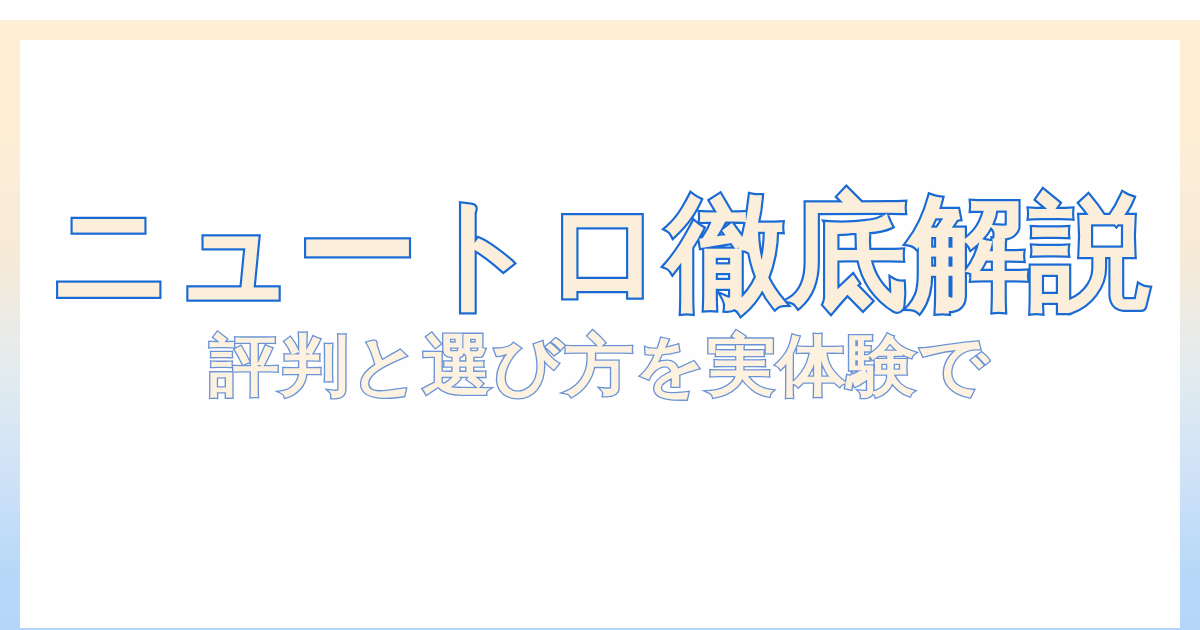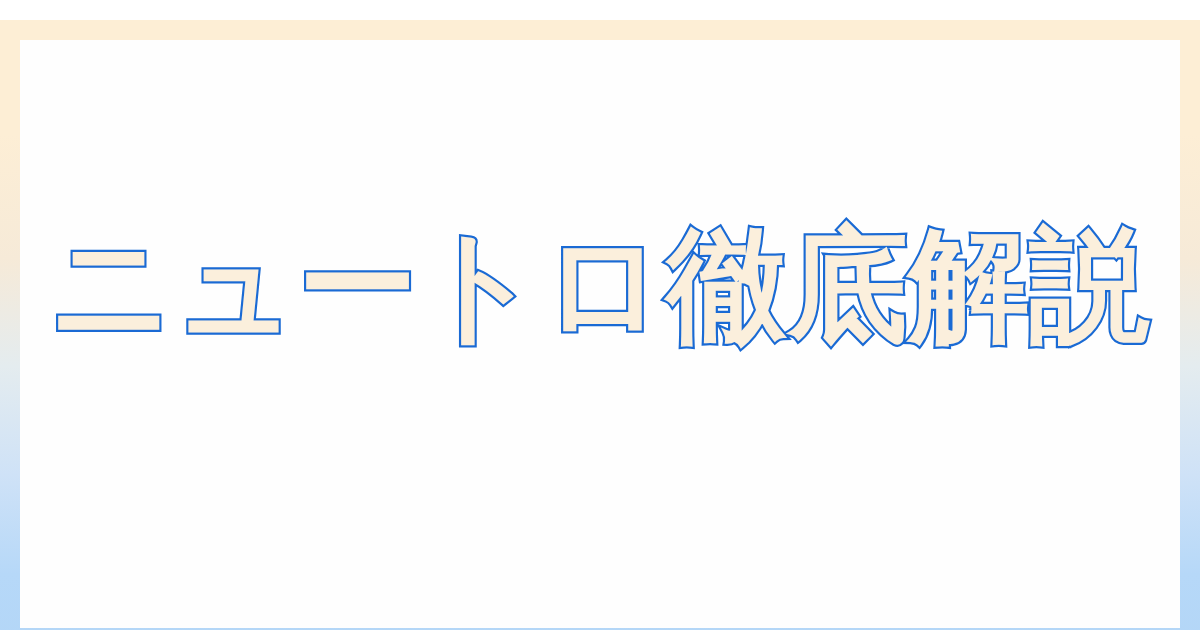--- a/index.html
+++ b/index.html
@@ -115,16 +115,19 @@
 <div class="eyecatch-frame">
 
   <div class="eyecatch-canvas">
 
     <div class="text-stack">
 
       <div class="title-row">
         <span class="headline" style="transform: scaleX(0.9725); transform-origin: center center;">ニュートロ徹底解説</span>
       </div>
 
+      <div class="subtitle-row">
+        <span class="subheadline" style="transform: scaleX(1.0466); transform-origin: center center;">評判と選び方を実体験で</span>
+      </div>
 
     </div>
   </div>
 </div>
 
 </body></html>

